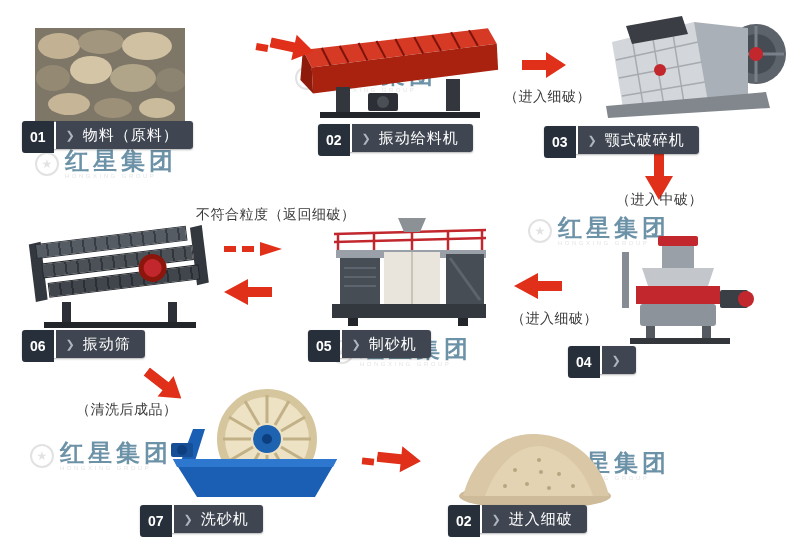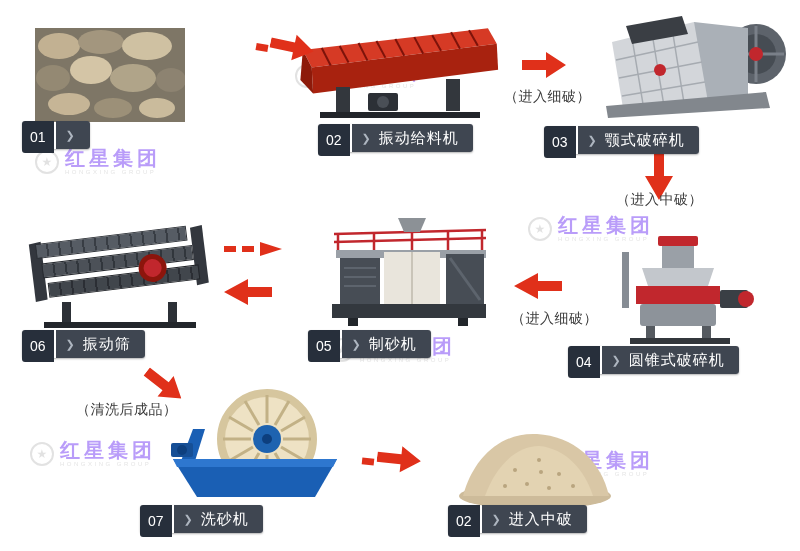--- a/index.html
+++ b/index.html
@@ -4,29 +4,29 @@
 <style>
   *{margin:0;padding:0;box-sizing:border-box}
   html,body{background:#fff}
   body{font-family:"Liberation Sans","DejaVu Sans",sans-serif}
   .canvas{position:relative;width:800px;height:551px;background:#fff;overflow:hidden}
 
   
   .wm{position:absolute;z-index:0;display:flex;align-items:center;gap:6px;opacity:.6;pointer-events:none}
   .wm-logo{width:24px;height:24px;border:2px solid #cfcfcf;border-radius:50%;color:#cfcfcf;
     display:flex;align-items:center;justify-content:center;font-size:12px;line-height:1}
-  .wm-txt b{display:block;font-size:20px;letter-spacing:4px;color:#8b5cf6;font-weight:bold;line-height:1.05}
+  .wm-txt b{display:block;font-size:24px;letter-spacing:4px;color:#0c4a6e;font-weight:bold;line-height:1.05}
   .wm-txt i{display:block;font-style:normal;font-size:6px;letter-spacing:2.5px;color:#d2d2d2}
 
   
   .m{position:absolute;z-index:1}
 
   
   .step-label{position:absolute;display:flex;height:28px;z-index:3;box-shadow:0 1px 2px rgba(0,0,0,.3);border-radius:3px}
-  .num{background:#272f3b;color:#fff;font-size:14px;font-weight:normal;display:flex;align-items:center;
+  .num{background:#272f3b;color:#fff;font-size:14px;font-weight:bold;display:flex;align-items:center;
     padding:16px 8px;border-radius:3px 0 0 3px}
   .banner{background:#3f4651;color:#fff;font-size:15px;letter-spacing:1px;display:flex;align-items:center;
     gap:7px;padding:0 14px 0 10px;border-radius:0 3px 3px 0;margin-left:2px;white-space:nowrap}
   .chev{color:#aeb6c0;font-size:11px}
 
   
   .anno{position:absolute;z-index:3;font-size:14px;color:#3a3a3a;letter-spacing:.5px;white-space:nowrap}
 
   
   .arrow{position:absolute;z-index:2;line-height:0}
@@ -314,26 +314,28 @@
   <div class="dash" style="left:362px;top:458px;transform:rotate(6deg)"></div>
   <div class="arrow" style="left:377px;top:444px;transform:rotate(6deg)">
     <svg width="44" height="30" viewBox="0 0 44 30">
         <polygon points="0,10 24,10 24,2 44,15 24,28 24,20 0,20" fill="#e0301a"></polygon>
       </svg>
   </div>
 
   <div class="anno" style="left:504px;top:88px">（进入细破）</div>
   <div class="anno" style="left:616px;top:191px">（进入中破）</div>
   <div class="anno" style="left:511px;top:310px">（进入细破）</div>
+  <div class="anno" style="left:196px;top:206px">不符合粒度（返回细破）</div>
   <div class="anno" style="left:76px;top:401px">（清洗后成品）</div>
 
   <div class="step-label" style="left:22px;top:121px">
     <span class="num">01</span>
     <span class="banner">
       <span class="chev">❯</span>
+      <span>物料（原料）</span>
     </span>
   </div>
 
   <div class="step-label" style="left:318px;top:124px">
     <span class="num">02</span>
     <span class="banner">
       <span class="chev">❯</span>
       <span>振动给料机</span>
     </span>
   </div>
@@ -343,21 +345,20 @@
     <span class="banner">
       <span class="chev">❯</span>
       <span>颚式破碎机</span>
     </span>
   </div>
 
   <div class="step-label" style="left:568px;top:346px">
     <span class="num">04</span>
     <span class="banner">
       <span class="chev">❯</span>
-      <span>圆锥式破碎机</span>
     </span>
   </div>
 
   <div class="step-label" style="left:308px;top:330px">
     <span class="num">05</span>
     <span class="banner">
       <span class="chev">❯</span>
       <span>制砂机</span>
     </span>
   </div>
@@ -375,17 +376,17 @@
     <span class="banner">
       <span class="chev">❯</span>
       <span>洗砂机</span>
     </span>
   </div>
 
   <div class="step-label" style="left:448px;top:505px">
     <span class="num">02</span>
     <span class="banner">
       <span class="chev">❯</span>
-      <span>进入中破</span>
+      <span>进入细破</span>
     </span>
   </div>
 
 </div>
 
 </body></html>

